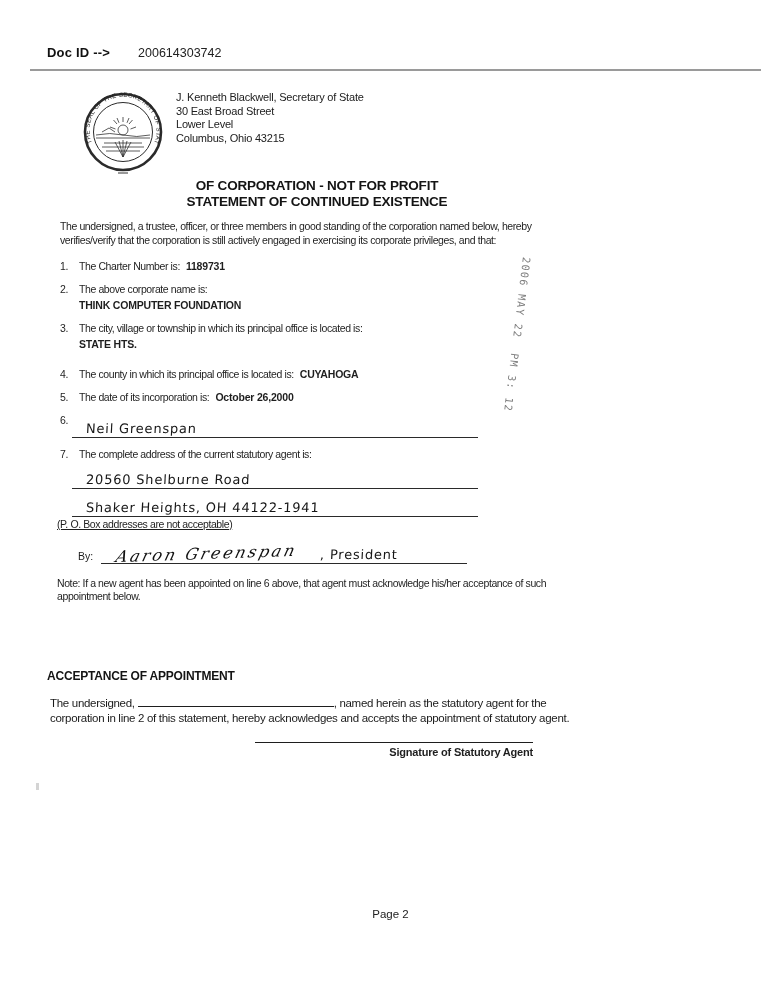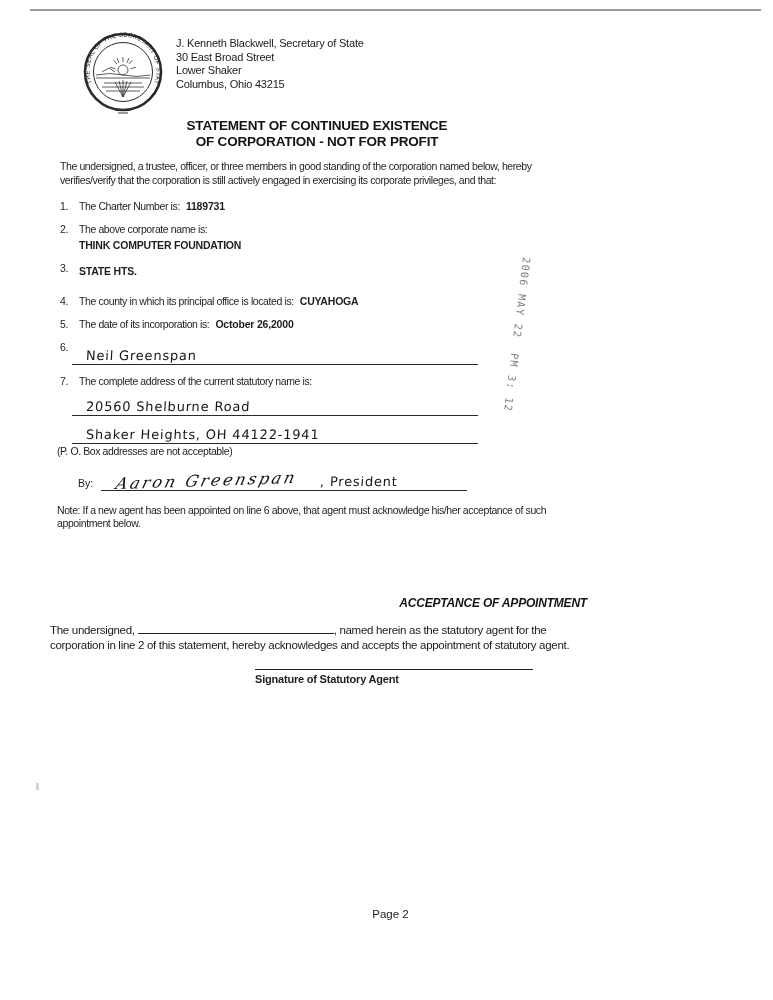--- a/index.html
+++ b/index.html
@@ -10,21 +10,21 @@
   }
   
   .docid-row { padding-top:45px; margin-left:47px; display:flex; align-items:baseline; }
   .docid-label { font-weight:bold; font-size:13px; letter-spacing:0.2px; color:#111; }
   .docid-value { margin-left:28px; font-size:12.5px; color:#222; }
   .top-rule { margin:9px 12px 0 30px; border-top:2px solid #9a9a9a; height:0; }
 
   
   .letterhead { display:flex; margin:20px 0 0 82px; }
   .seal { width:82px; height:84px; flex:none; }
-  .lh-text { margin-left:12px; margin-top:6px; font-size:11px; line-height:13.5px; letter-spacing:-0.2px; color:#202020; }
+  .lh-text { margin-left:12px; margin-top:0; font-size:11px; line-height:13.5px; letter-spacing:-0.2px; color:#202020; }
 
   
   .title { width:540px; margin:3px 0 0 47px; text-align:center; font-weight:bold;
            font-size:13.5px; line-height:16px; letter-spacing:-0.2px; color:#141414; }
 
   .intro { margin:10px 0 0 60px; width:478px; font-size:10.5px; letter-spacing:-0.4px; line-height:13.5px; }
 
   
   .items { margin:13px 0 0 60px; width:480px; font-size:10.5px; letter-spacing:-0.4px; line-height:13px; }
   .item { display:flex; margin-bottom:10px; }
@@ -33,58 +33,62 @@
   .item-body { flex:1; }
   .val-inline { font-weight:bold; margin-left:6px; letter-spacing:-0.2px; }
   .val-block { font-weight:bold; margin-top:3px; letter-spacing:-0.2px; }
 
   
   .hand { display:inline-block; font-family:"DejaVu Sans", sans-serif; font-size:13px;
           letter-spacing:0.8px; color:#161616; transform:skewX(-3deg); }
   .write-line { border-bottom:1.4px solid #2a2a2a; width:392px; margin-left:-7px;
                 padding:0 0 1px 14px; margin-top:8px; }
   .write-line.second { margin-top:12px; }
-  .pobox-note { margin-left:-22px; margin-top:1px; font-size:10.5px; letter-spacing:-0.4px; }
+  .pobox-note { margin-left:-22px; margin-top:1px; font-size:10.5px; letter-spacing:-0.4px;text-decoration:underline; }
 
   .sign-para { margin:12px 0 0 78px; font-size:10.5px; letter-spacing:-0.4px; }
   .by-row { display:flex; margin:8px 0 0 78px; align-items:flex-end; font-size:10.5px; }
   .by-label { margin-right:8px; padding-bottom:2px; }
   .by-line { border-bottom:1.4px solid #2a2a2a; width:366px; display:flex; align-items:flex-end; height:22px; }
   .cursive { font-family:"DejaVu Serif", serif; font-style:italic; font-size:16px;
              transform:skewX(-16deg) rotate(-2deg); letter-spacing:2.5px; color:#101010;
              display:inline-block; margin-left:16px; white-space:nowrap; }
   .by-title { margin-left:24px; font-size:13px; padding-bottom:1px; }
 
   .note { margin:13px 0 0 57px; width:492px; font-size:10.5px; letter-spacing:-0.4px; line-height:13px; }
 
   
-  .acceptance-heading { margin-top:66px; width:540px; margin-left:47px; text-align:right;
-                        font-weight:bold; font-size:12px; letter-spacing:-0.2px; color:#141414;font-style:italic; }
+  .acceptance-heading { margin-top:66px; width:540px; margin-left:47px; text-align:left;
+                        font-weight:bold; font-size:12px; letter-spacing:-0.2px; color:#141414; }
   .acceptance-para { margin:13px 0 0 50px; width:522px; font-weight:normal; font-size:11.5px;
                      letter-spacing:-0.3px; line-height:15px; color:#1a1a1a; }
   .blank-inline { display:inline-block; width:196px; border-bottom:1.6px solid #1e1e1e; height:10px; }
 
-  .agent-sig-block { margin:16px 0 0 255px; width:278px; text-align:left; }
+  .agent-sig-block { margin:16px 0 0 255px; width:278px; text-align:right; }
   .agent-sig-line { border-top:1.6px solid #1e1e1e; height:0; }
   .agent-sig-caption { font-weight:bold; font-size:11px; letter-spacing:-0.2px; margin-top:3px; }
 
   .footer-page { position:absolute; top:908px; left:8px; right:0; text-align:center; font-size:11.5px; color:#222; }
 
   
   .stamp { position:absolute; left:533px; top:258px; transform-origin:0 0; transform:rotate(97deg) scaleX(0.95);
            font-family:"DejaVu Sans Mono", monospace; font-size:10.5px; letter-spacing:1.5px;
            color:#6f6f6f; white-space:pre; opacity:0.9; }
 
   .artifact { position:absolute; left:36px; top:783px; width:3px; height:7px; background:#d4d4d4; }
 </style>
 </head>
 <body>
 
 <div class="page">
 
+  <div class="docid-row">
+    <span class="docid-label">Doc ID --&gt;</span>
+    <span class="docid-value">200614303742</span>
+  </div>
   <div class="top-rule"></div>
 
   <div class="letterhead">
     <svg class="seal" viewBox="0 0 82 84" xmlns="http://www.w3.org/2000/svg">
       <circle cx="41" cy="41" r="38" fill="none" stroke="#2b2b2b" stroke-width="2.6"></circle>
       <circle cx="41" cy="41" r="29.5" fill="none" stroke="#2b2b2b" stroke-width="1"></circle>
       <defs>
         <path id="sealArc" d="M 10 52 A 33.5 33.5 0 1 1 72 52"></path>
       </defs>
       <text font-size="6.1" font-family="Liberation Sans, sans-serif" fill="#222" letter-spacing="0.4">
@@ -104,28 +108,28 @@
         <path d="M 14 47 L 68 47"></path>
         <path d="M 20 41 L 27 37 L 33 41"></path>
         <path d="M 41 66 L 37 50 M 41 66 L 41 49 M 41 66 L 45 50 M 41 66 L 33 51 M 41 66 L 49 51"></path>
         <path d="M 22 52 L 60 52 M 20 56 L 62 56 M 24 60 L 58 60"></path>
       </g>
       <line x1="36" y1="82" x2="46" y2="82" stroke="#555" stroke-width="1.2"></line>
     </svg>
     <div class="lh-text">
       <div>J. Kenneth Blackwell, Secretary of State</div>
       <div>30 East Broad Street</div>
-      <div>Lower Shaker</div>
+      <div>Lower Level</div>
       <div>Columbus, Ohio 43215</div>
     </div>
   </div>
 
   <div class="title">
+    <div>OF CORPORATION - NOT FOR PROFIT</div>
     <div>STATEMENT OF CONTINUED EXISTENCE</div>
-    <div>OF CORPORATION - NOT FOR PROFIT</div>
   </div>
 
   <div class="intro">The undersigned, a trustee, officer, or three members in good standing of the corporation named below, hereby verifies/verify that the corporation is still actively engaged in exercising its corporate privileges, and that:</div>
 
   <div class="stamp">2006 MAY 22  PM 3: 12</div>
 
   <div class="items">
 
     <div class="item">
       <div class="item-num">1.</div>
@@ -138,20 +142,21 @@
       <div class="item-num">2.</div>
       <div class="item-body">
         <div>The above corporate name is:</div>
         <div class="val-block">THINK COMPUTER FOUNDATION</div>
       </div>
     </div>
 
     <div class="item item-sp">
       <div class="item-num">3.</div>
       <div class="item-body">
+        <div>The city, village or township in which its principal office is located is:</div>
         <div class="val-block">STATE HTS.</div>
       </div>
     </div>
 
     <div class="item">
       <div class="item-num">4.</div>
       <div class="item-body">
         <span>The county in which its principal office is located is:</span><span class="val-inline">CUYAHOGA</span>
       </div>
     </div>
@@ -168,21 +173,21 @@
       <div class="item-body">
         <div class="write-line">
           <span class="hand">Neil Greenspan</span>
         </div>
       </div>
     </div>
 
     <div class="item">
       <div class="item-num">7.</div>
       <div class="item-body">
-        <div>The complete address of the current statutory name is:</div>
+        <div>The complete address of the current statutory agent is:</div>
         <div class="write-line second">
           <span class="hand">20560 Shelburne Road</span>
         </div>
         <div class="write-line second">
           <span class="hand">Shaker Heights, OH 44122-1941</span>
         </div>
         <div class="pobox-note">(P. O. Box addresses are not acceptable)</div>
       </div>
     </div>
   </div>

